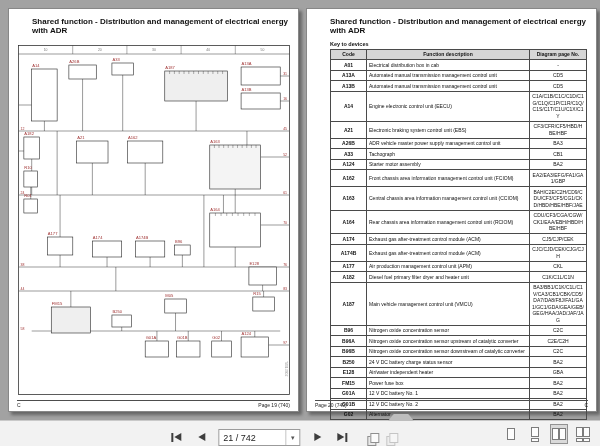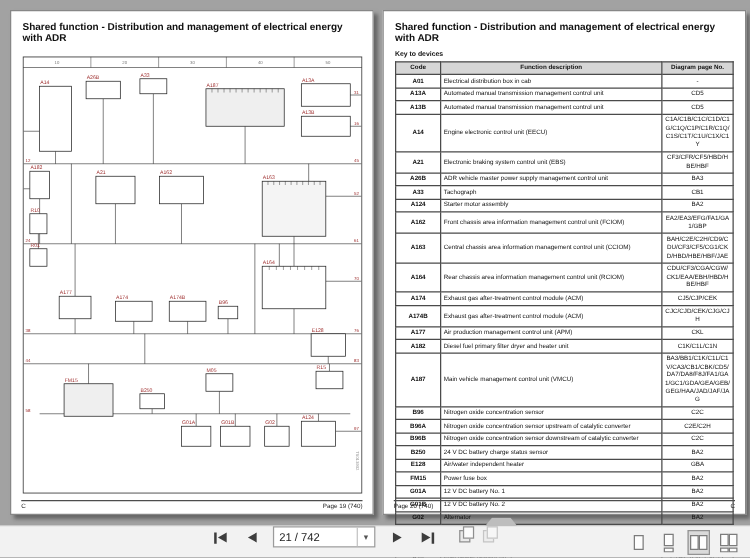--- a/index.html
+++ b/index.html
@@ -6,21 +6,21 @@
   html,body { width:600px; height:446px; overflow:hidden; }
   body { font-family:"Liberation Sans", sans-serif; background:#a2a2a2; position:relative; }
 
   .viewport { position:absolute; left:0; top:0; width:600px; height:420px; background:#a2a2a2; }
 
   .page { position:absolute; top:8px; width:291px; height:404px; background:#ffffff;
           border:1px solid #878787; box-shadow:3px 3px 3px rgba(45,45,45,.5); }
   .page.left  { left:8px; }
   .page.right { left:306px; }
 
-  .page-inner { position:absolute; inset:0; padding:8px 9px 0 9px; }
+  .page-inner { position:absolute; inset:0; padding:8px 9px 0 23px; }
 
   .doc-title { font-size:8px; font-weight:bold; color:#111; line-height:1.18; }
 
   
   .diagram-wrap { position:absolute; left:9px; right:8px; top:36px; bottom:16px; }
   .diagram-wrap svg { width:100%; height:100%; display:block; }
 
   
   .pfooter { position:absolute; left:8px; right:8px; bottom:3px; border-top:1px solid #4d4d4d;
              padding-top:1px; display:flex; justify-content:space-between;
@@ -38,21 +38,21 @@
   td.col-desc { text-align:left; }
   td.col-page { text-align:center; word-break:break-all; }
 
   
   .statusbar { position:absolute; left:0; top:420px; width:600px; height:26px;
                background:#f2f2f2; border-top:1px solid #c9c9c9; }
   .notch { position:absolute; left:388px; top:-7px; width:26px; height:7px; background:#bdbdbd;
            clip-path:polygon(22% 0, 78% 0, 100% 100%, 0 100%); }
 
   .nav { position:absolute; left:50%; top:0; height:25px; transform:translateX(-57%);
-         display:flex; align-items:flex-start; gap:9px; }
+         display:flex; align-items:flex-end; gap:9px; }
   .navbtn { display:flex; align-items:center; justify-content:center; gap:1px;
             width:16px; height:18px; cursor:default; }
   .tri-l { width:0; height:0; border-top:4px solid transparent; border-bottom:4px solid transparent;
            border-right:7px solid #3d3d3d; }
   .tri-r { width:0; height:0; border-top:4px solid transparent; border-bottom:4px solid transparent;
            border-left:7px solid #3d3d3d; }
   .vbar { width:2px; height:9px; background:#3d3d3d; }
 
   .combo { display:flex; align-items:stretch; height:17px; border:1px solid #9b9b9b; background:#fff; }
   .combo input { border:none; outline:none; width:66px; font-size:9px; padding:0 4px;

